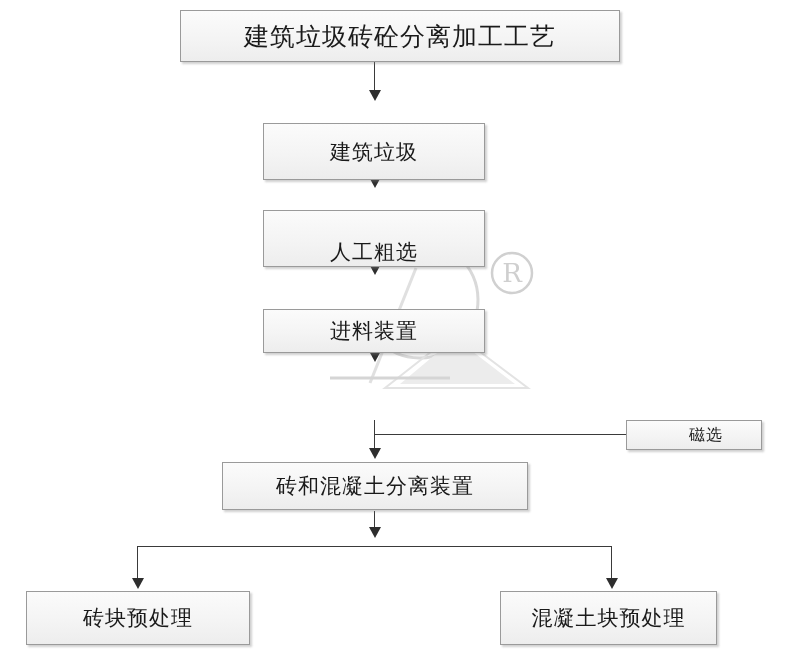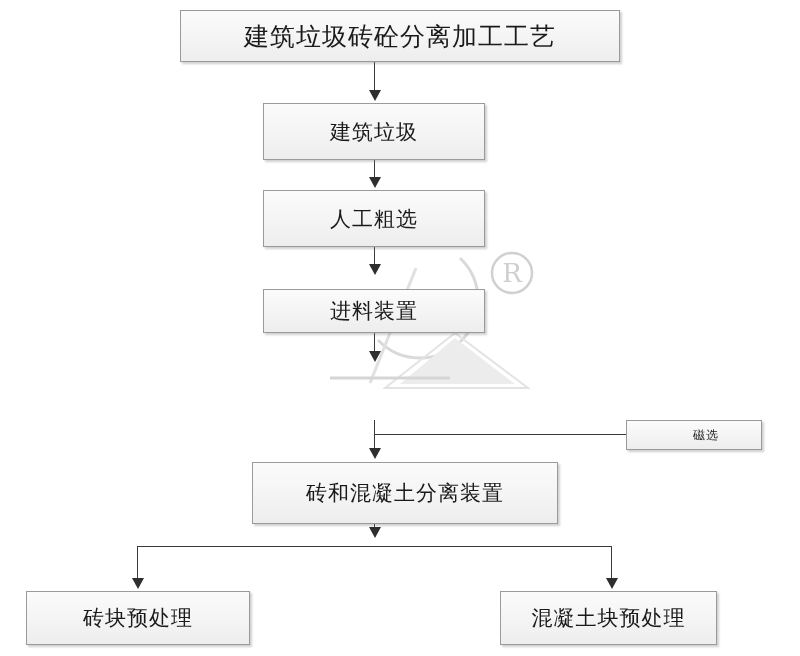--- a/index.html
+++ b/index.html
@@ -36,23 +36,23 @@
     background: linear-gradient(to bottom, #fbfbfb 0%, #f4f4f4 55%, #ededed 100%);
     box-shadow: 2px 2px 2px rgba(120,120,120,0.35);
     display: flex;
     align-items: center;
     justify-content: center;
     color: #1a1a1a;
     font-family: "DejaVu Serif", "Liberation Serif", serif;
     white-space: nowrap;
   }
   .node-title   { font-size: 25px; letter-spacing: 1px; }
-  .node-main    { font-size: 21px; letter-spacing: 1px; }
+  .node-main    { font-size: 21px; letter-spacing: 1px; margin-top: 20px; }
   .node-wide    { font-size: 21px; letter-spacing: 1px; }
-  .node-small   { font-size: 12px; letter-spacing: 1px; padding-left: 24px; }
+  .node-small   { font-size: 16px; letter-spacing: 1px; padding-left: 24px; }
   .node-bottom  { font-size: 21px; letter-spacing: 1px; }
 
   
   .conn {
     position: absolute;
     background: #3a3a3a;
   }
   .vline { width: 1px; }
   .hline { height: 1px; }
   .arrow {
@@ -120,34 +120,34 @@
   <div class="arrow" style="left:606px; top:578px;"></div>
 
   <div class="node node-title" style="left:180px; top:10px; width:440px; height:52px;">
     <span>建筑垃圾砖砼分离加工工艺</span>
   </div>
 
   <div class="node node-main" style="left:263px; top:103px; width:222px; height:57px;">
     <span>建筑垃圾</span>
   </div>
 
-  <div class="node node-main" style="left:263px; top:190px; width:222px; height:57px;">
+  <div class="node node-main" style="left:263px; top:190px; width:222px; height:57px;align-items:flex-end;">
     <span>人工粗选</span>
   </div>
 
   <div class="node node-main" style="left:263px; top:289px; width:222px; height:44px;">
     <span>进料装置</span>
   </div>
 
 
   <div class="node node-small" style="left:626px; top:420px; width:136px; height:30px;">
     <span>磁选</span>
   </div>
 
-  <div class="node node-wide" style="left:222px; top:462px; width:306px; height:62px;margin-left:30px;">
+  <div class="node node-wide" style="left:222px; top:462px; width:306px; height:48px;">
     <span>砖和混凝土分离装置</span>
   </div>
 
   <div class="node node-bottom" style="left:26px; top:591px; width:224px; height:54px;">
     <span>砖块预处理</span>
   </div>
 
   <div class="node node-bottom" style="left:500px; top:591px; width:217px; height:54px;">
     <span>混凝土块预处理</span>
   </div>

